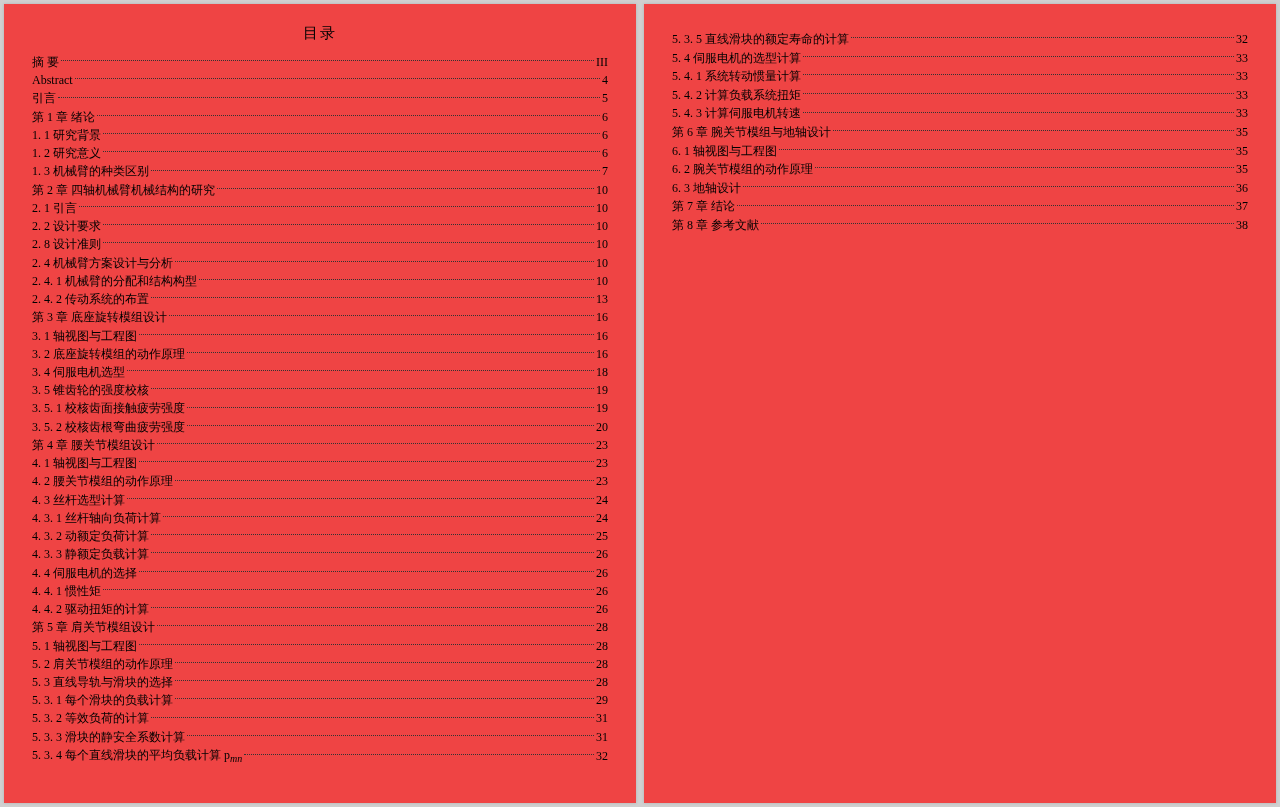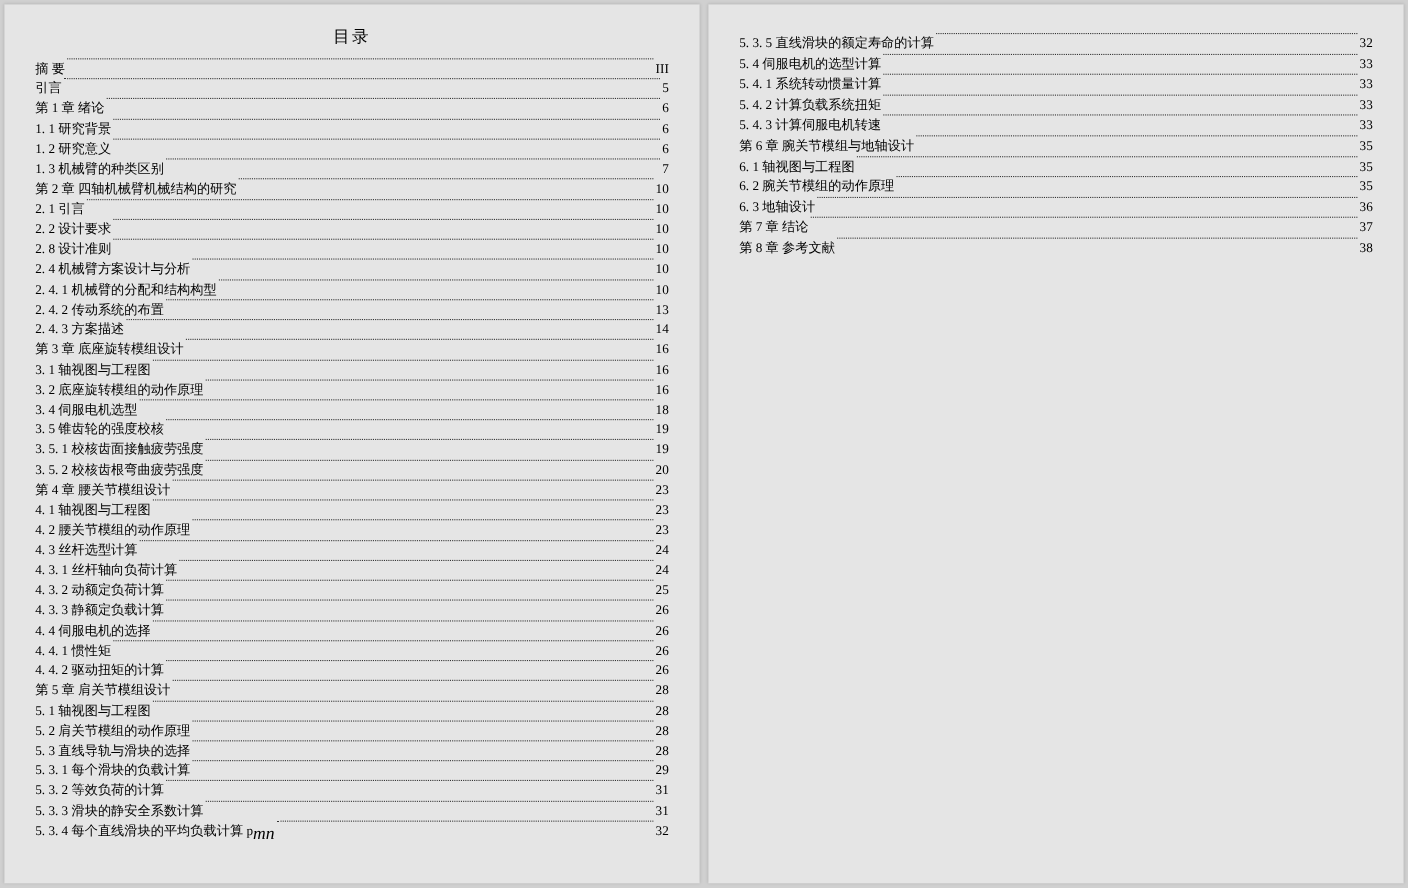--- a/index.html
+++ b/index.html
@@ -7,68 +7,73 @@
       background: #d0d0d0;
       font-family: "SimSun", "宋体", serif;
       display: flex;
       gap: 8px;
       padding: 4px;
       width: 1280px;
       height: 807px;
       overflow: hidden;
     }
     .page {
-      background: #e5e5e5;
+      background: #ef4444;
       width: 634px;
       height: 799px;
       padding: 20px 28px;
       box-shadow: 0 0 3px rgba(0,0,0,0.15);
       overflow: hidden;
     }
     .title {
       text-align: center;
       font-size: 15px;
       margin-bottom: 10px;
       letter-spacing: 2px;
     }
     .toc-entry {
       display: flex;
-      align-items: flex-start;
+      align-items: center;
       font-size: 12px;
       line-height: 1.52;
       white-space: nowrap;
     }
     .toc-label {
       flex-shrink: 0;
     }
     .toc-dots {
       flex: 1;
       border-bottom: 1px dotted #333;
       margin: 0 2px 3px 2px;
       min-width: 10px;
     }
     .toc-page {
       flex-shrink: 0;
     }
-    .sub { font-style: italic; font-size: 16px; vertical-align: sub; }
+    .sub { font-style: italic; font-size: 10px; vertical-align: sub; }
     .page2 .toc-entry { line-height: 1.55; }
     .page2-pad { padding-top: 6px; }
   </style>
 </head>
 <body>
 
 <div class="page">
   <div class="title">目录</div>
   <div id="page1-list">
       <div class="toc-entry">
         <span class="toc-label">摘  要</span>
         <span class="toc-dots"></span>
         <span class="toc-page">III</span>
       </div>
       <div class="toc-entry">
+        <span class="toc-label">Abstract</span>
+        <span class="toc-dots"></span>
+        <span class="toc-page">4</span>
+      </div>
+      <div class="toc-entry">
         <span class="toc-label">引言</span>
         <span class="toc-dots"></span>
         <span class="toc-page">5</span>
       </div>
       <div class="toc-entry">
         <span class="toc-label">第 1 章  绪论</span>
         <span class="toc-dots"></span>
         <span class="toc-page">6</span>
       </div>
       <div class="toc-entry">
@@ -113,25 +118,20 @@
       </div>
       <div class="toc-entry">
         <span class="toc-label">2. 4. 1  机械臂的分配和结构构型</span>
         <span class="toc-dots"></span>
         <span class="toc-page">10</span>
       </div>
       <div class="toc-entry">
         <span class="toc-label">2. 4. 2  传动系统的布置</span>
         <span class="toc-dots"></span>
         <span class="toc-page">13</span>
-      </div>
-      <div class="toc-entry">
-        <span class="toc-label">2. 4. 3  方案描述</span>
-        <span class="toc-dots"></span>
-        <span class="toc-page">14</span>
       </div>
       <div class="toc-entry">
         <span class="toc-label">第 3 章  底座旋转模组设计</span>
         <span class="toc-dots"></span>
         <span class="toc-page">16</span>
       </div>
       <div class="toc-entry">
         <span class="toc-label">3. 1  轴视图与工程图</span>
         <span class="toc-dots"></span>
         <span class="toc-page">16</span>

